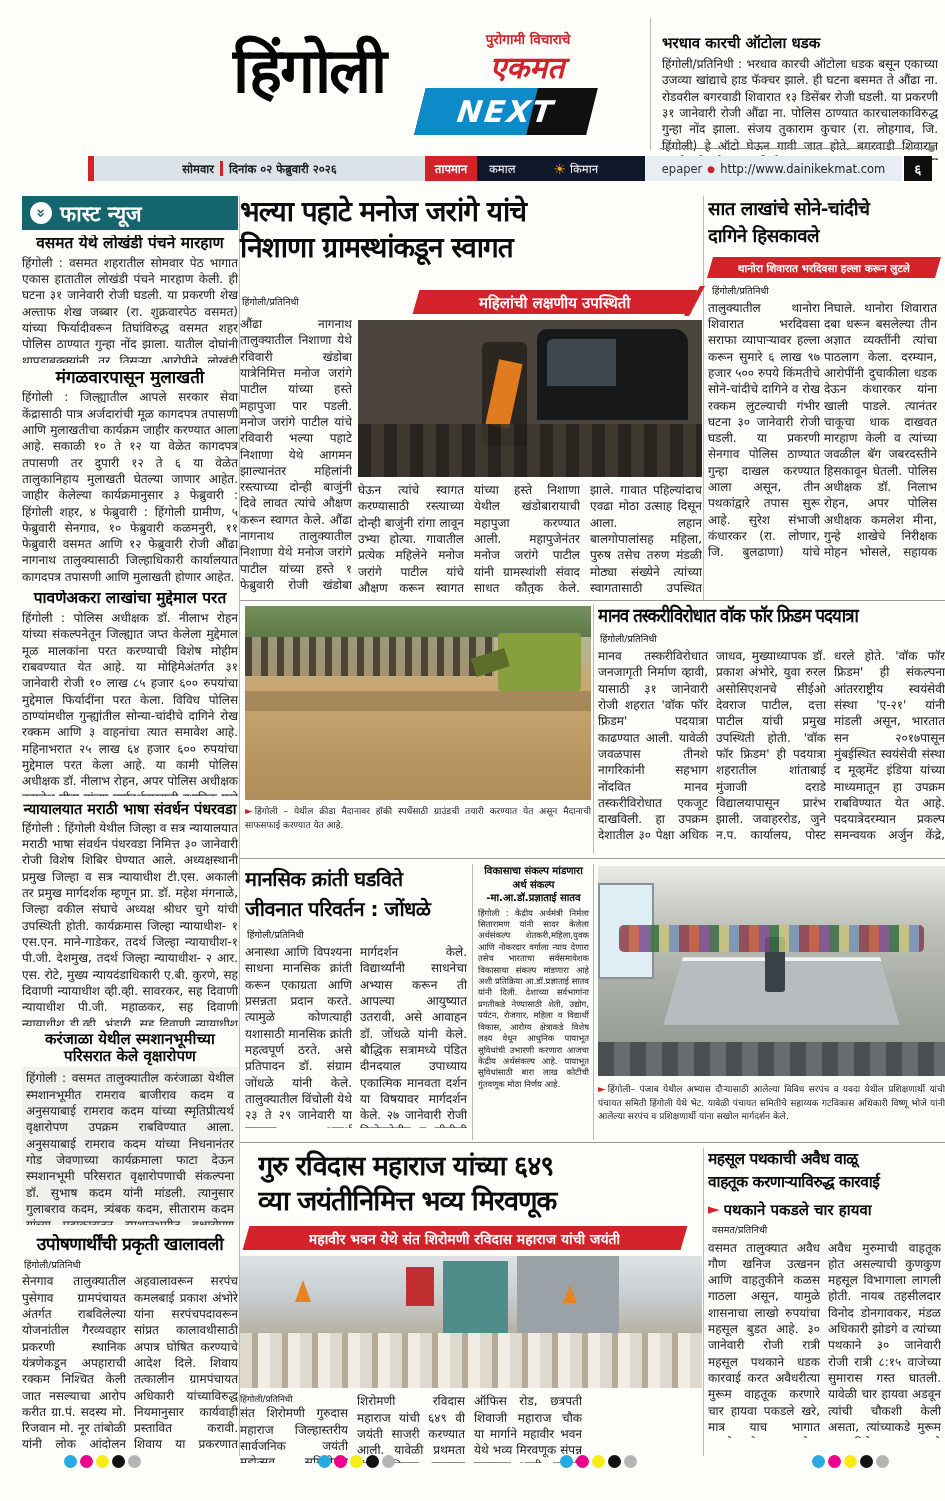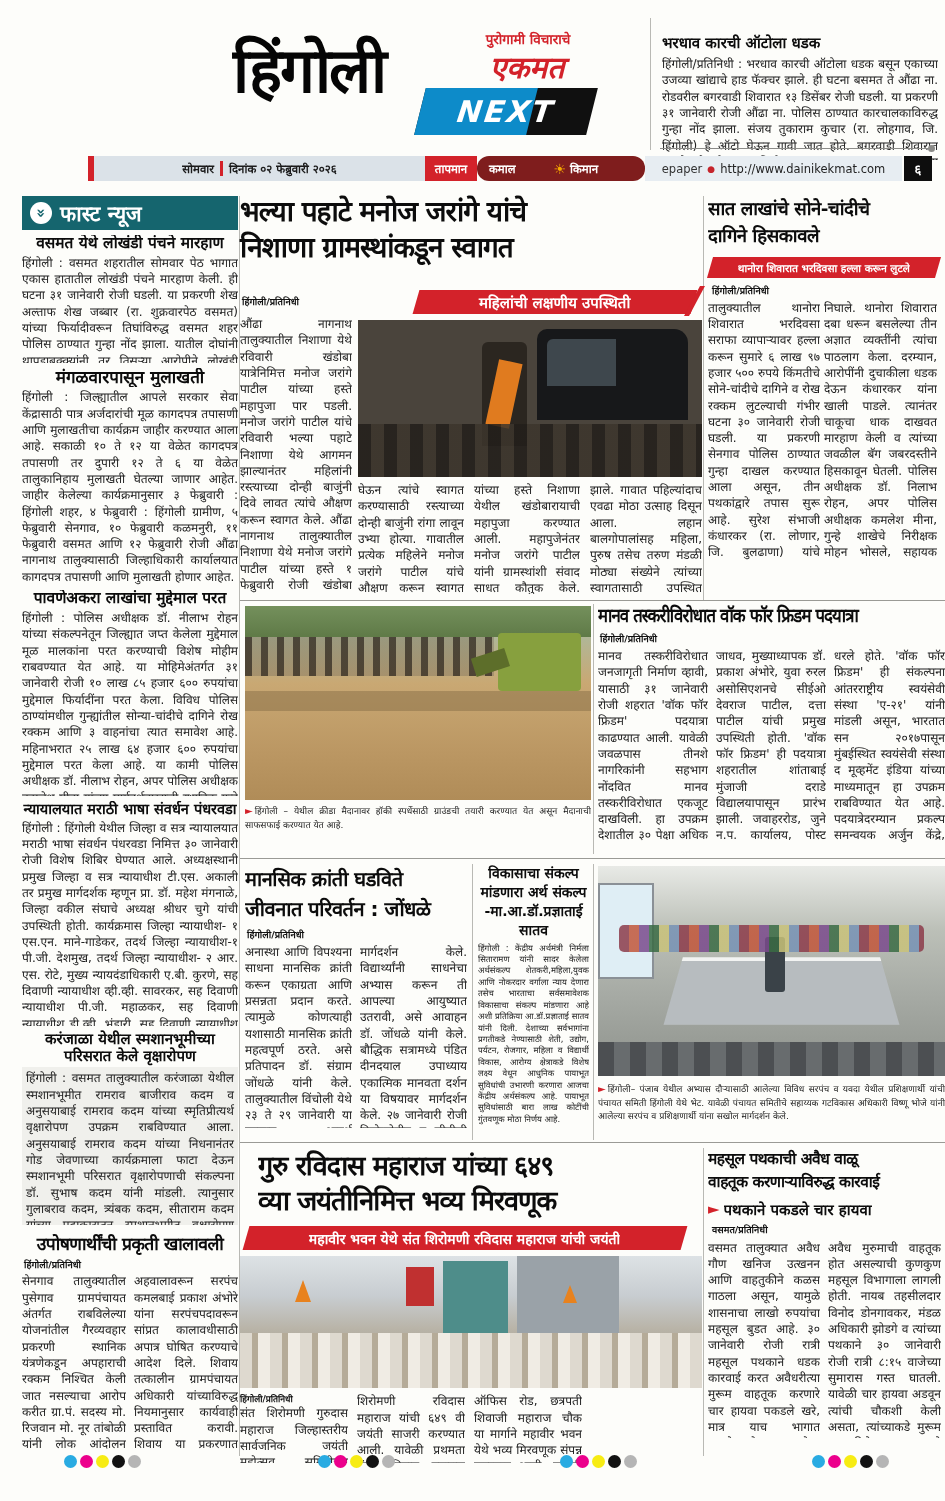--- a/index.html
+++ b/index.html
@@ -1,21 +1,21 @@
 <!DOCTYPE html>
 <html><head>
 <meta charset="utf-8">
 <style>
   html,body{margin:0;padding:0;background:#e8e8e4;}
   #page{position:relative;width:945px;height:1501px;background:#fdfdfa;margin:0 auto;
         font-family:"DejaVu Sans",sans-serif;color:#1b1b1b;overflow:hidden;}
   .abs{position:absolute;}
   .hl{font-weight:700;color:#0c0c0c;}
   .body-txt{font-size:12px;line-height:1.36;text-align:justify;color:#222;overflow:hidden;}
-  .byline{font-weight:700;font-size:9.5px;color:#111;}
+  .byline{font-weight:400;font-size:9.5px;color:#111;}
   .vline{position:absolute;width:1px;background:#b9b9b4;}
   .hline{position:absolute;height:1px;background:#9a9a95;}
   
   #masthead-title{left:233px;top:26px;width:195px;font-size:62px;font-weight:700;letter-spacing:-2px;color:#050505;}
   #masthead-tagline{left:462px;top:30px;width:132px;text-align:center;color:#d3222a;font-weight:700;font-size:13.5px;}
   #masthead-brand{left:458px;top:46px;width:138px;text-align:center;color:#d3222a;font-weight:700;font-style:italic;font-size:30px;}
   #next-logo{left:420px;top:88px;width:172px;height:47px;background:#101010;transform:skewX(-14deg);overflow:hidden;}
   #next-blue{position:absolute;left:-8px;top:0;width:70%;height:100%;background:#0d8bc9;}
   #next-text{position:absolute;left:0;top:0;width:100%;height:100%;display:flex;align-items:center;justify-content:center;
              color:#fff;font-weight:700;font-style:italic;font-size:30px;letter-spacing:2px;transform:skewX(7deg);}
@@ -64,21 +64,21 @@
   <div class="abs" style="left:928px;top:145px;width:7px;height:7px;border-radius:50%;background:#8b8b88;"></div>
 
   <div class="abs" id="datebar">
     <div class="seg bar-red" style="left:0;width:6px;"></div>
     <div class="seg" style="left:6px;width:331px;background:#dbe2e8;justify-content:center;gap:6px;">
       <span style="font-weight:700;">सोमवार</span>
       <span style="width:3px;height:15px;background:#d3222a;display:inline-block;"></span>
       <span style="font-weight:700;">दिनांक ०२ फेब्रुवारी २०२६</span>
     </div>
     <div class="seg bar-red" style="left:337px;width:52px;justify-content:center;font-size:11.5px;">तापमान</div>
-    <div class="seg" style="left:389px;width:168px;background:#7f1d1d;color:#fff;font-weight:700;border-radius:12px;">
+    <div class="seg" style="left:389px;width:168px;background:#0f172a;color:#fff;font-weight:400;">
       <span style="margin-left:12px;">कमाल</span>
       <span style="margin-left:38px;color:#f5a800;font-size:14px;">☀</span>
       <span style="margin-left:4px;">किमान</span>
     </div>
     <div class="seg" style="left:557px;width:257px;background:#e7edf2;justify-content:center;gap:5px;">
       <span style="color:#333;">epaper</span>
       <span style="color:#c5242b;font-size:9px;">●</span>
       <a style="color:#222;text-decoration:none;">http://www.dainikekmat.com</a>
     </div>
     <div class="seg" style="left:816px;width:28px;background:#0e0e0e;color:#fff;justify-content:center;font-weight:700;font-size:13px;">६</div>
@@ -200,21 +200,21 @@
       <div class="nowrap">जीवनात परिवर्तन : जोंधळे</div>
     </div>
     <div class="byline" style="margin:4px 0 3px 2px;">हिंगोली/प्रतिनिधी</div>
     <div style="display:flex;gap:8px;">
       <div class="body-txt" style="width:107px;height:184px;">अनास्था आणि विपश्यना साधना मानसिक क्रांती करून एकाग्रता आणि प्रसन्नता प्रदान करते. त्यामुळे कोणत्याही यशासाठी मानसिक क्रांती महत्वपूर्ण ठरते. असे प्रतिपादन डॉ. संग्राम जोंधळे यांनी केले. तालुक्यातील विंचोली येथे २३ ते २९ जानेवारी या काळात आदर्श महाविद्यालयाचे राष्ट्रीय सेवा योजनेचे वार्षिक शिबिर पार पडले. या शिबिरात 'व्यक्तीमत्व विकासात विपश्यना शिबिराची भूमिका' या विषयावर डॉ. संग्राम जोंधळे यांनी विद्यार्थ्यांना</div>
       <div class="body-txt" style="width:107px;height:184px;">मार्गदर्शन केले. विद्यार्थ्यांनी साधनेचा अभ्यास करून ती आपल्या आयुष्यात उतरावी, असे आवाहन डॉ. जोंधळे यांनी केले. बौद्धिक सत्रामध्ये पंडित दीनदयाल उपाध्याय एकात्मिक मानवता दर्शन या विषयावर मार्गदर्शन केले. २७ जानेवारी रोजी हिमोग्लोबीन व सीबीसी तपासणी शिबिर घेण्यात आले. या शिबिराचा ग्रामस्थांनी लाभ घेतला. बौद्धिक सत्रात प्रा. डॉ. सत्यजित चव्हाण (वैज्ञानिक दृष्टिकोन), प्रा. डॉ. भागवत पंडित (रोजगारांच्या विविध संधी), सेवानिवृत्त प्राचार्य डी. एन. केळे (व्यक्तिमत्व विकास) यांनी मार्गदर्शन केले.</div>
     </div>
   </div>
 
   <div class="abs" style="left:478px;top:864px;width:111px;height:276px;overflow:hidden;">
-    <div class="hl" style="font-size:14px;line-height:1.35;text-align:center;margin-bottom:3px;">विकासाचा संकल्प मांडणारा अर्थ संकल्प -मा.आ.डॉ.प्रज्ञाताई सातव</div>
+    <div class="hl" style="font-size:10px;line-height:1.35;text-align:center;margin-bottom:3px;">विकासाचा संकल्प मांडणारा अर्थ संकल्प -मा.आ.डॉ.प्रज्ञाताई सातव</div>
     <div class="body-txt" style="height:232px;font-size:8.4px;">हिंगोली : केंद्रीय अर्थमंत्री निर्मला सितारामण यांनी सादर केलेला अर्थसंकल्प शेतकरी,महिला,युवक आणि नोकरदार वर्गाला न्याय देणारा तसेच भारताचा सर्वसमावेशक विकासाचा संकल्प मांडणारा आहे अशी प्रतिक्रिया आ.डॉ.प्रज्ञाताई सातव यांनी दिली. देशाच्या सर्वभागांना प्रगतीकडे नेण्यासाठी शेती, उद्योग, पर्यटन, रोजगार, महिला व विद्यार्थी विकास, आरोग्य क्षेत्राकडे विशेष लक्ष्य वेधून आधुनिक पायाभूत सुविधांची उभारणी करणारा आजचा केंद्रीय अर्थसंकल्प आहे. पायाभूत सुविधांसाठी बारा लाख कोटींची गुंतवणूक मोठा निर्णय आहे.</div>
   </div>
 
   <div class="photo" style="left:598px;top:866px;width:347px;height:210px;background:linear-gradient(180deg,#e8eae6 0%,#bcc0b8 30%,#a7aba5 60%,#8e928c 100%);">
     <div class="shape" style="left:0;top:8%;width:16%;height:46%;background:#dfeef5;border:2px solid #8a9096;box-sizing:border-box;"></div>
     <div class="shape" style="left:22%;top:40%;width:62%;height:34%;background:#b7bcbf;border-top:5px solid #f2f3f2;transform:perspective(200px) rotateX(28deg);"></div>
     <div class="shape" style="left:48%;top:34%;width:6%;height:26%;background:#3a4248;border-radius:3px;"></div>
     <div class="shape" style="left:6%;top:28%;width:88%;height:13%;background:repeating-linear-gradient(90deg,#8c3b4a 0 10px,#c2563a 10px 20px,#7a4a8c 20px 30px,#3a6b44 30px 40px,#c9c27a 40px 50px,#7792b5 50px 60px);border-radius:5px;opacity:.85;"></div>
     <div class="shape" style="left:0;bottom:0;width:100%;height:16%;background:repeating-linear-gradient(90deg,#4c4f52 0 16px,#686c6e 16px 32px);"></div>
   </div>

